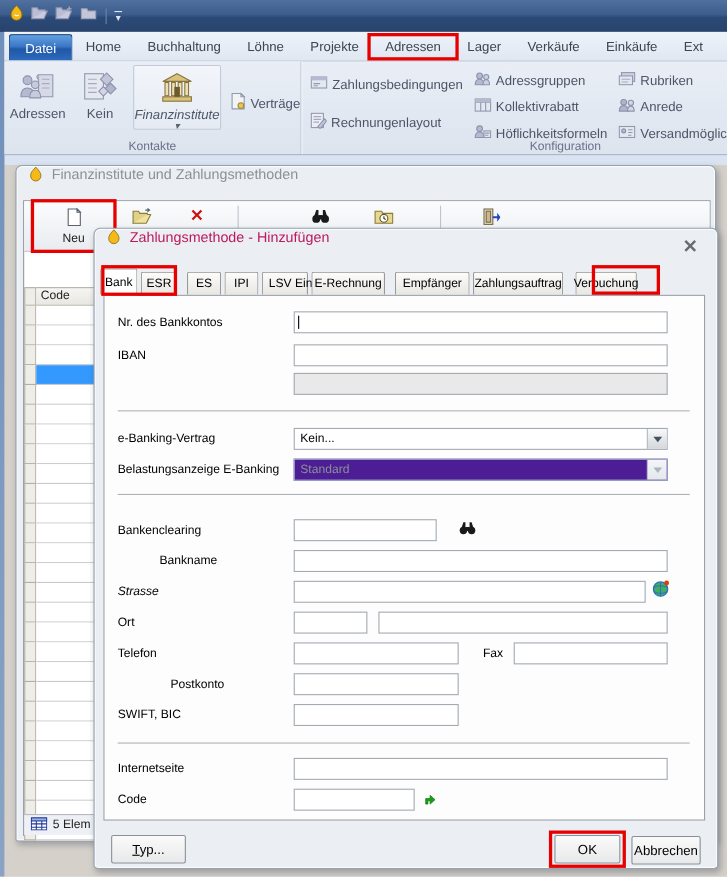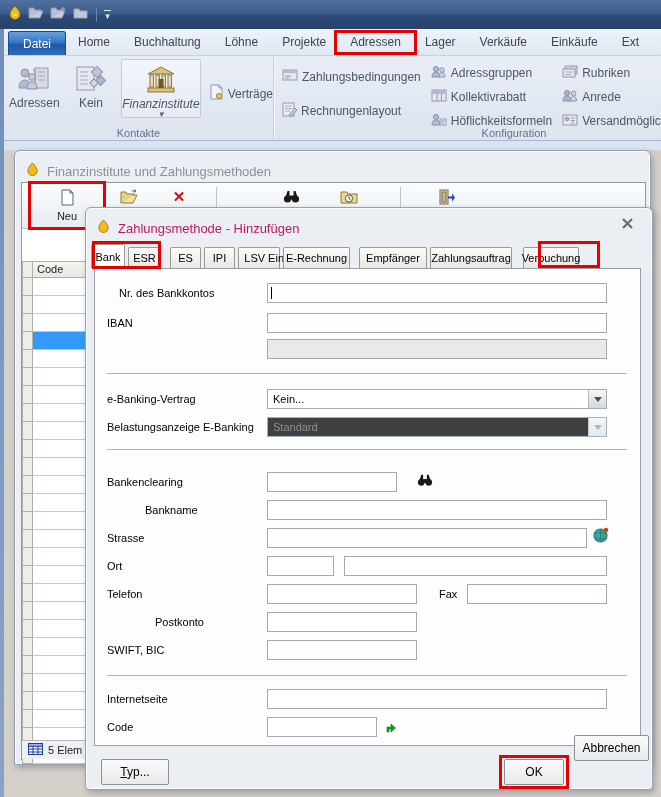--- a/index.html
+++ b/index.html
@@ -35,21 +35,21 @@
   .dd-caret{font-size:9px;color:#5a6170;line-height:6px;}
   .smallitem{display:flex;align-items:center;gap:4px;font-size:12px;color:#4d5668;white-space:nowrap;}
   .cfg-cols{display:flex;gap:10px;padding-left:8px;}
   .cfg-col{display:flex;flex-direction:column;gap:8px;padding-top:6px;}
 
   
   .mdi-strip{position:absolute;left:4px;top:141px;width:657px;height:9px;background:#d9e3f1;}
 
   
   .win{position:absolute;background:#ebeff4;border:1px solid #98a2ac;border-radius:6px 6px 2px 2px;box-shadow:inset 0 0 0 1px rgba(255,255,255,.75), 2px 3px 6px rgba(60,70,90,.35);}
-  .win-titlebar{height:40px;display:flex;align-items:center;padding-left:10px;gap:7px;}
+  .win-titlebar{height:40px;display:flex;align-items:flex-start;padding-left:10px;gap:7px;}
   .win-title{font-size:13px;color:#8a9199;white-space:nowrap;}
   .dlg-title{font-size:13px;color:#be185d;}
 
   
   #finwin{left:14px;top:150px;width:637px;height:615px;z-index:3;}
   .client{position:absolute;left:6px;top:31px;width:625px;height:578px;border:1px solid #8f99a3;background:#fff;}
   .toolbar{position:absolute;left:0;top:0;width:100%;height:46px;background:linear-gradient(180deg,#fbfcfd,#e8ecf0);border-bottom:1px solid #c2c7cd;}
   .tbtn{position:absolute;top:2px;height:42px;display:flex;flex-direction:column;align-items:center;justify-content:flex-start;padding-top:4px;gap:2px;font-size:11px;color:#222;}
   .tsep{position:absolute;top:4px;width:1px;height:36px;background:#bfc4ca;}
   .tbx{color:#cc1111;font-weight:bold;font-size:15px;line-height:16px;}
@@ -70,21 +70,21 @@
   .tab{height:21px;background:linear-gradient(#fcfcfb,#e8e6e1);border:1px solid #9a9a94;border-bottom:none;border-radius:2px 2px 0 0;font-size:11px;color:#000;display:flex;align-items:center;justify-content:center;white-space:nowrap;padding:0 6px;}
   .tab.active{height:24px;background:#fff;position:relative;z-index:2;box-shadow:0 1px 0 #fff;}
   .tabpage{position:absolute;left:8px;top:60px;width:547px;height:478px;background:#fdfdfd;border:1px solid #9aa0a8;}
   .fld-label{position:absolute;font-size:11px;color:#000;white-space:nowrap;}
   .txt{position:absolute;height:20px;border:1px solid #a3aab2;background:#fff;font:11px "Liberation Sans",sans-serif;padding:2px 4px;outline:none;}
   .txt.dis{background:#e9e9e9;}
   .hsep{position:absolute;height:1px;background:#adb2b8;}
   .dd{position:absolute;height:20px;border:1px solid #a3aab2;background:#fff;font-size:11px;display:flex;align-items:center;padding-left:5px;}
   .dd .ddbtn{margin-left:auto;width:18px;height:18px;background:linear-gradient(#f7f8f9,#d3d7db);border-left:1px solid #b2b8be;display:flex;align-items:center;justify-content:center;}
   .tri{width:0;height:0;border:4px solid transparent;border-top:5px solid #45525e;margin-top:5px;}
-  .dd.dis{background:#404040;color:#8b9097;border-color:#9fb4ca;justify-content:space-between;}
+  .dd.dis{background:#4c1d95;color:#8b9097;border-color:#9fb4ca;justify-content:space-between;}
   .dd.dis .ddbtn{background:linear-gradient(#f4f6f8,#e4e8ec);border-left-color:#c3cbd3;}
   .dd.dis .tri{border-top-color:#aab6c2;}
   .cbtn{position:absolute;height:26px;background:linear-gradient(#fafafa,#e8e9ea);border:1px solid #8a9097;border-radius:2px;font-size:12px;color:#000;display:flex;align-items:center;justify-content:center;}
   .cbtn span{display:block;}
   .cbtn.mnemonic span::first-letter{text-decoration:underline;}
 
   .caret-bar{position:absolute;width:1px;height:12px;background:#000;}
 
   
   .anno{position:absolute;border:3px solid var(--red);z-index:9;pointer-events:none;}
@@ -443,21 +443,21 @@
     <div class="tab" style="width:38px;padding-left:34px;">LSV Einzug</div>
     <div class="tab" style="width:67px;">E-Rechnung</div>
     <div class="tab" style="width:68px;margin-left:6px;">Empfänger</div>
     <div class="tab" style="width:82px;">Zahlungsauftrag</div>
     <div class="tab" style="width:56px;margin-left:8px;">Verbuchung</div>
     <div class="anno" style="left:1px;top:-3px;width:69px;height:28px;"></div>
     <div class="anno" style="left:447px;top:-3px;width:62px;height:27px;"></div>
   </div>
 
   <div class="tabpage">
-    <span class="fld-label" style="left:12px;top:18px;margin-left:12px;">Nr. des Bankkontos</span>
+    <span class="fld-label" style="left:12px;top:18px;">Nr. des Bankkontos</span>
     <input class="txt" style="left: 172px; top: 14px; width: 340px;">
     <div class="caret-bar" style="left:176px;top:18px;"></div>
 
     <span class="fld-label" style="left:12px;top:48px;">IBAN</span>
     <input class="txt" style="left: 172px; top: 44px; width: 340px;">
 
     <input class="txt dis" style="left: 172px; top: 70px; width: 340px;" disabled="">
 
     <div class="hsep" style="left:12px;top:104px;width:520px;"></div>
 
@@ -486,21 +486,21 @@
           <path d="M2.5 8 L4.5 2 h2 v6 z M14.5 8 L12.5 2 h-2 v6 z" fill="#1a1a1a"></path>
           <circle cx="4.5" cy="10" r="3.6" fill="#1a1a1a"></circle>
           <circle cx="12.5" cy="10" r="3.6" fill="#1a1a1a"></circle>
           <rect x="6.5" y="6.5" width="4" height="4" fill="#1a1a1a"></rect>
         </svg>
     </span>
 
     <span class="fld-label" style="left:12px;top:235px;padding-left:38px;">Bankname</span>
     <input class="txt" style="left: 172px; top: 231px; width: 340px;">
 
-    <span class="fld-label" style="left:12px;top:263px;">Strasse</span>
+    <span class="fld-label" style="left:12px;top:263px;font-style:italic;">Strasse</span>
     <input class="txt" style="left: 172px; top: 259px; width: 320px;">
     <span class="abs" style="left:498px;top:258px;">
       <svg width="16" height="16" viewBox="0 0 16 16">
           <circle cx="7.5" cy="8.5" r="6.5" fill="#3fae62" stroke="#2a6fbb" stroke-width="1.2"></circle>
           <path d="M1.5 7 q6-3 12 0 M2 11 q5.5 3 11 0 M7.5 2 v13" stroke="#2a6fbb" fill="none" stroke-width="0.9"></path>
           <circle cx="13" cy="3" r="2.2" fill="#e03c00"></circle>
         </svg>
     </span>
 
     <span class="fld-label" style="left:12px;top:291px;">Ort</span>
@@ -532,16 +532,16 @@
     </span>
   </div>
 
   <div class="cbtn mnemonic" style="left:15px;top:551px;width:68px;">
       <span>Typ...</span>
     </div>
   <div class="cbtn" style="left:418px;top:551px;width:60px;">
     <span>OK</span>
     <div class="anno" style="left:-6px;top:-5px;right:-6px;bottom:-5px;"></div>
   </div>
-  <div class="cbtn" style="left:488px;top:527px;width:75px;">
+  <div class="cbtn" style="left:488px;top:552px;width:63px;">
       <span>Abbrechen</span>
     </div>
 </div>
 
 </body></html>

